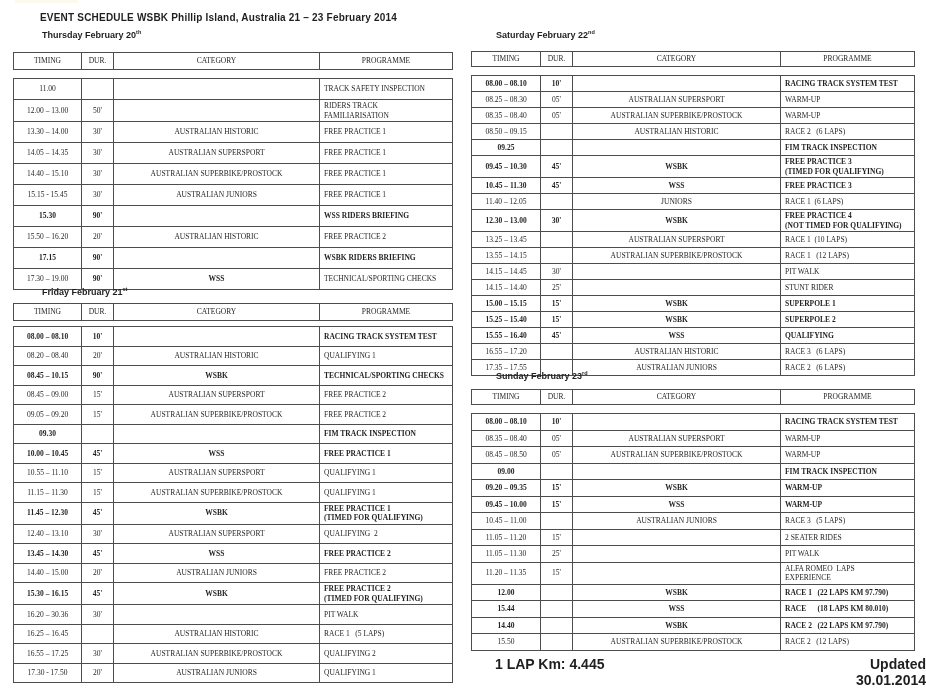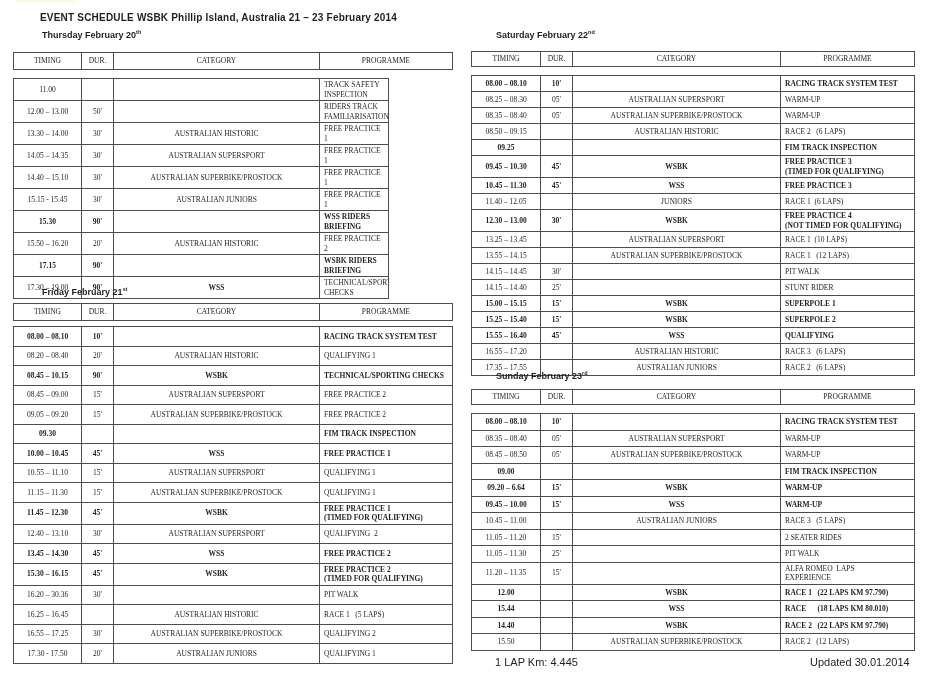--- a/index.html
+++ b/index.html
@@ -4,21 +4,21 @@
 <style>
   html,body { margin:0; padding:0; }
   body {
     width:926px; height:697px; background:#ffffff; position:relative;
     font-family:"Liberation Sans", sans-serif; color:#1f1f1f; overflow:hidden;
   }
   .abs { position:absolute;padding-left:21px; }
   .page-title { font-size:10px; font-weight:bold; letter-spacing:0.2px; }
   .day-heading { font-size:9px; font-weight:bold; }
   .day-heading sup { font-size:5.5px; font-weight:bold; }
-  .footer-text { font-size:11px; font-weight:normal; }
+  .footer-text { font-size:14px; font-weight:bold;text-align:right; }
   .artifact { background:#fbfaed; }
 
   table { border-collapse:collapse; table-layout:fixed;font-family:Liberation Serif, serif; }
   table, th, td { border:1.5px solid #4d4d4d; }
   th, td {
     font-size:7.5px; line-height:9.5px; text-align:center; vertical-align:middle;
     padding:1px 2px; overflow:hidden; color:#1f1f1f;
   }
   th { font-weight:normal; }
   .hdr-l th { height:14px; }
@@ -49,21 +49,21 @@
     </colgroup>
   <tbody>
       <tr>
     <th>TIMING</th>
     <th>DUR.</th>
     <th>CATEGORY</th>
     <th>PROGRAMME</th>
   </tr>
 </tbody>
   </table>
-<table class="abs thu" style="left:13px; top:78px; width:376px;">
+<table class="abs thu" style="left:13px; top:78px; width:440px;">
   <colgroup>
       <col style="width:68px">
       <col style="width:32px">
       <col style="width:206px">
       <col>
     </colgroup>
   <tbody>
       <tr>
         <td>11.00</td>
         <td></td>
@@ -222,20 +222,26 @@
         <td>AUSTRALIAN SUPERSPORT</td>
         <td class="prog">QUALIFYING  2</td>
       </tr>
       <tr>
         <td class="b">13.45 – 14.30</td>
         <td class="b">45'</td>
         <td class="b">WSS</td>
         <td class="prog b">FREE PRACTICE 2</td>
       </tr>
       <tr>
+        <td>14.40 – 15.00</td>
+        <td>20'</td>
+        <td>AUSTRALIAN JUNIORS</td>
+        <td class="prog">FREE PRACTICE 2</td>
+      </tr>
+      <tr>
         <td class="b">15.30 – 16.15</td>
         <td class="b">45'</td>
         <td class="b">WSBK</td>
         <td class="prog b">FREE PRACTICE 2
 (TIMED FOR QUALIFYING)</td>
       </tr>
       <tr>
         <td>16.20 – 30.36</td>
         <td>30'</td>
         <td></td>
@@ -447,21 +453,21 @@
         <td>AUSTRALIAN SUPERBIKE/PROSTOCK</td>
         <td class="prog">WARM-UP</td>
       </tr>
       <tr>
         <td class="b">09.00</td>
         <td></td>
         <td></td>
         <td class="prog b">FIM TRACK INSPECTION</td>
       </tr>
       <tr>
-        <td class="b">09.20 – 6.64</td>
+        <td class="b">09.20 – 09.35</td>
         <td class="b">15'</td>
         <td class="b">WSBK</td>
         <td class="prog b">WARM-UP</td>
       </tr>
       <tr>
         <td class="b">09.45 – 10.00</td>
         <td class="b">15'</td>
         <td class="b">WSS</td>
         <td class="prog b">WARM-UP</td>
       </tr>

